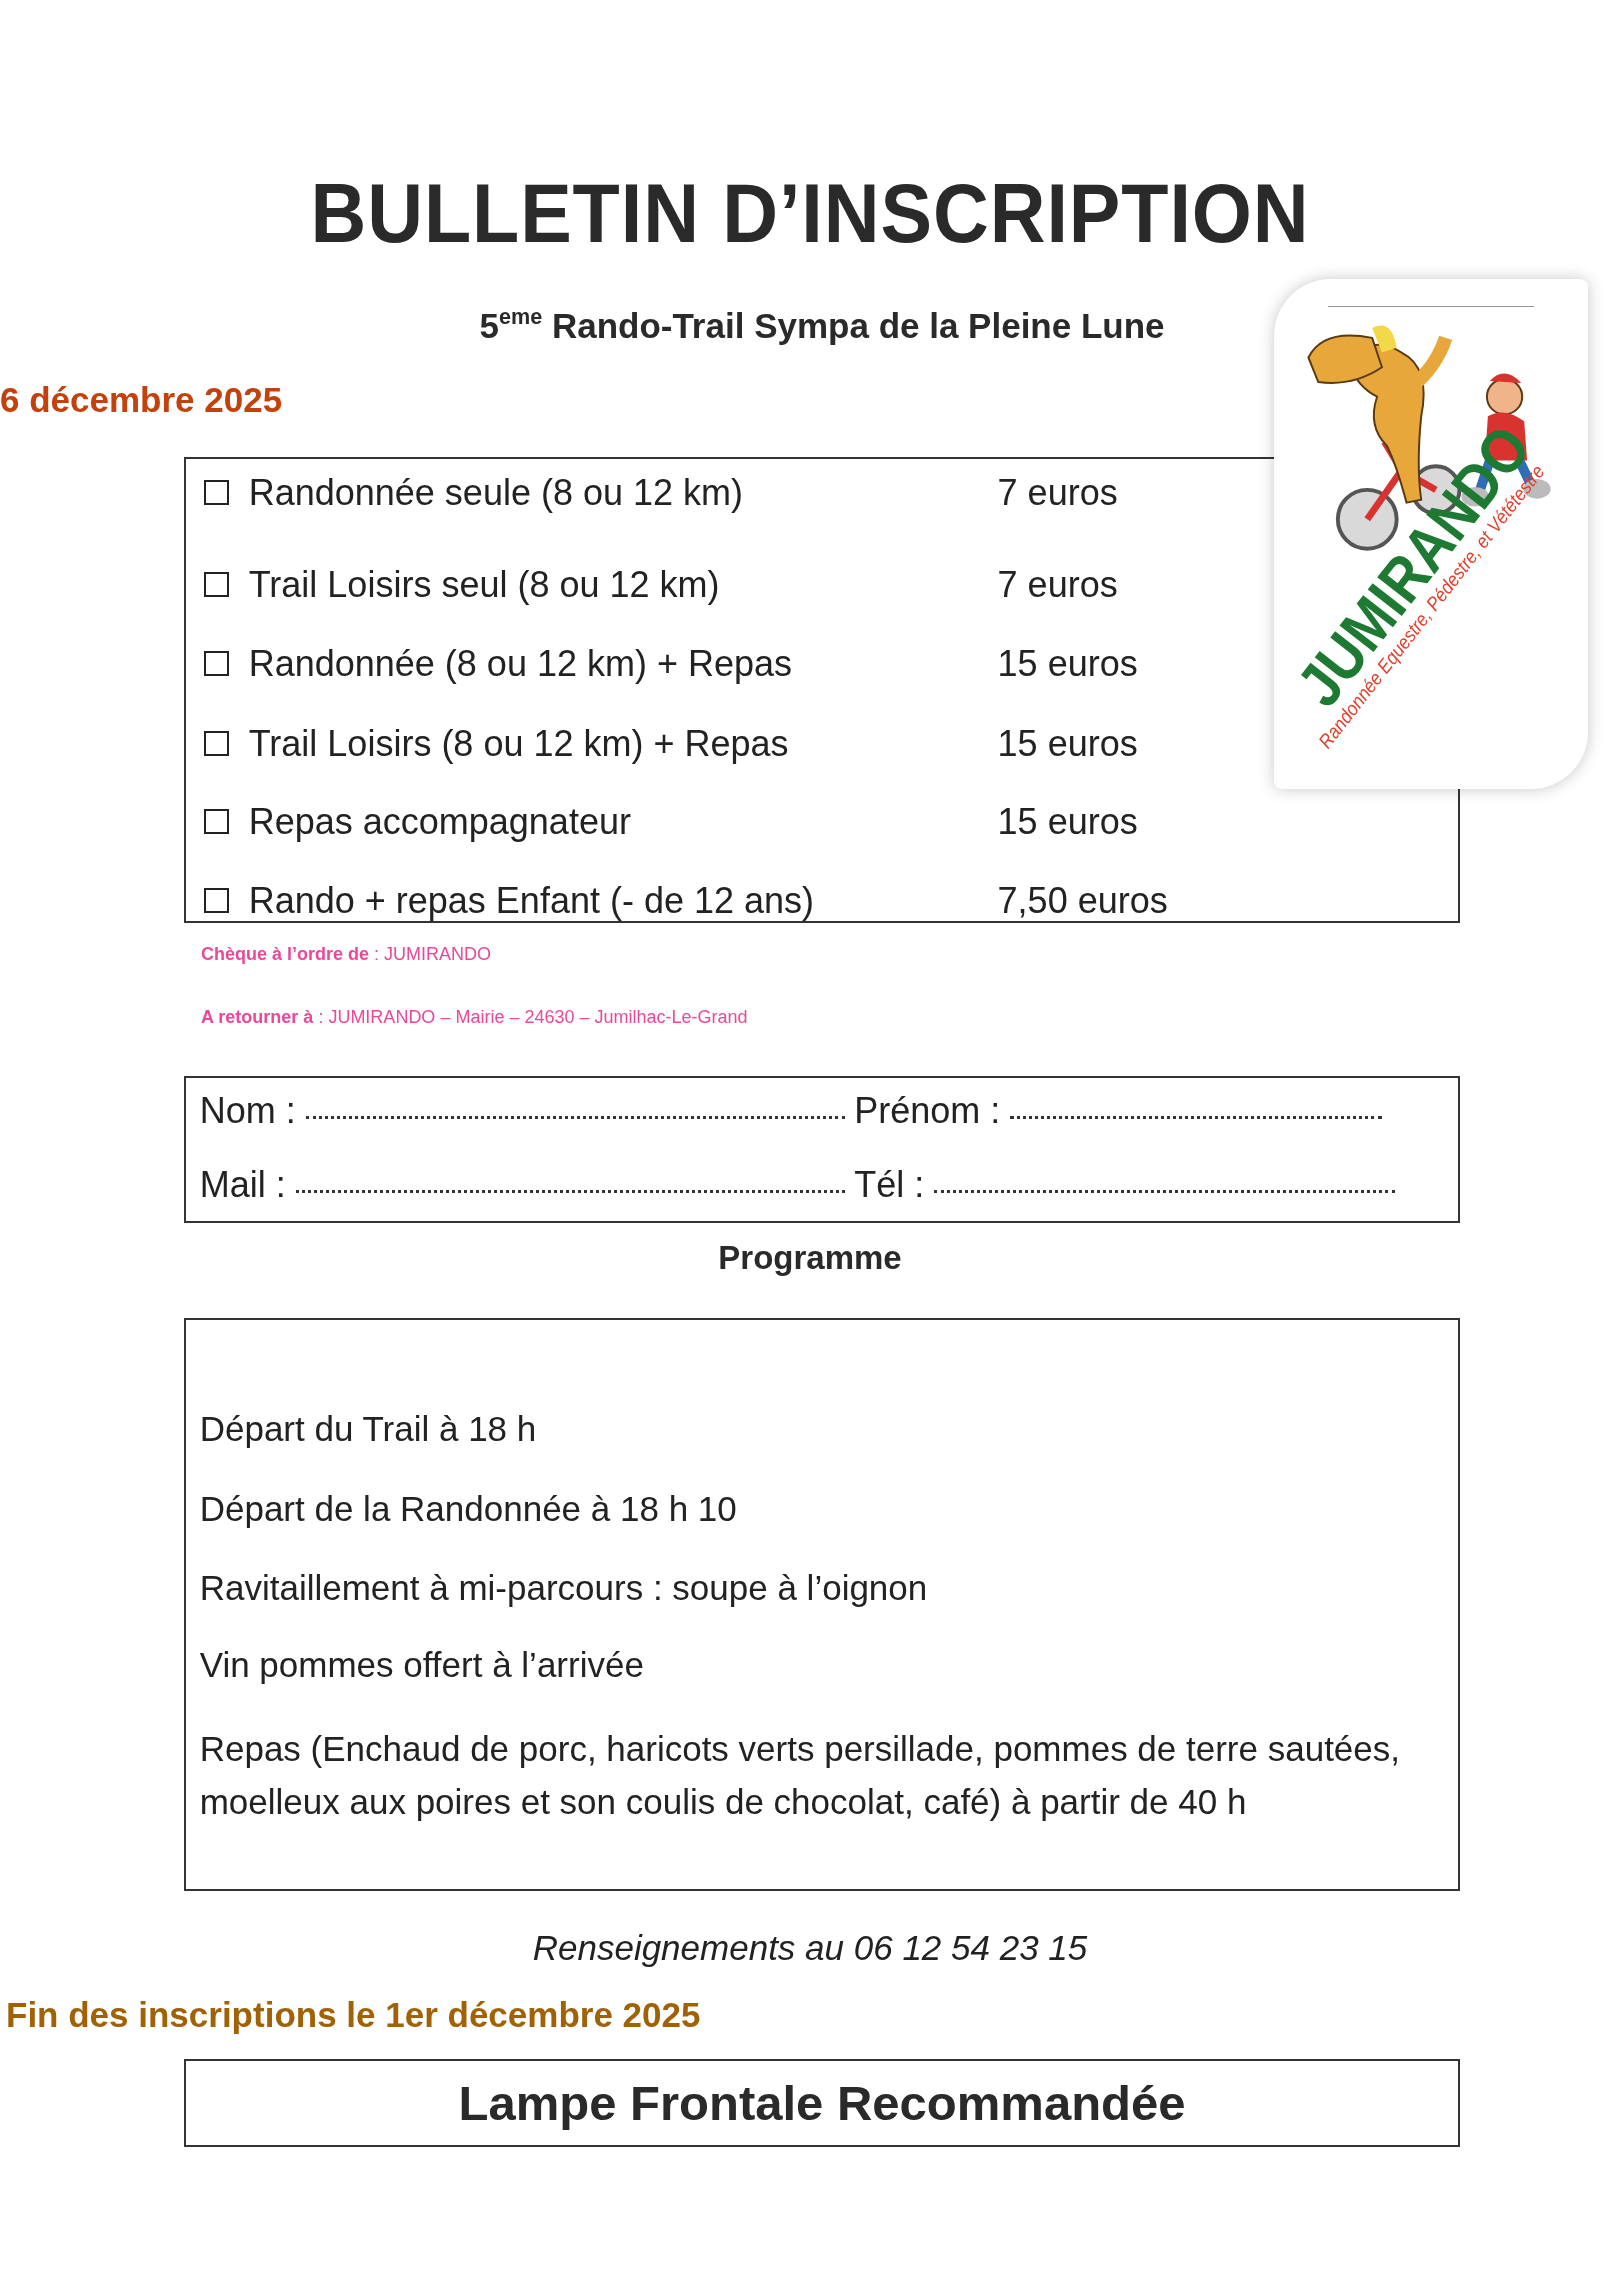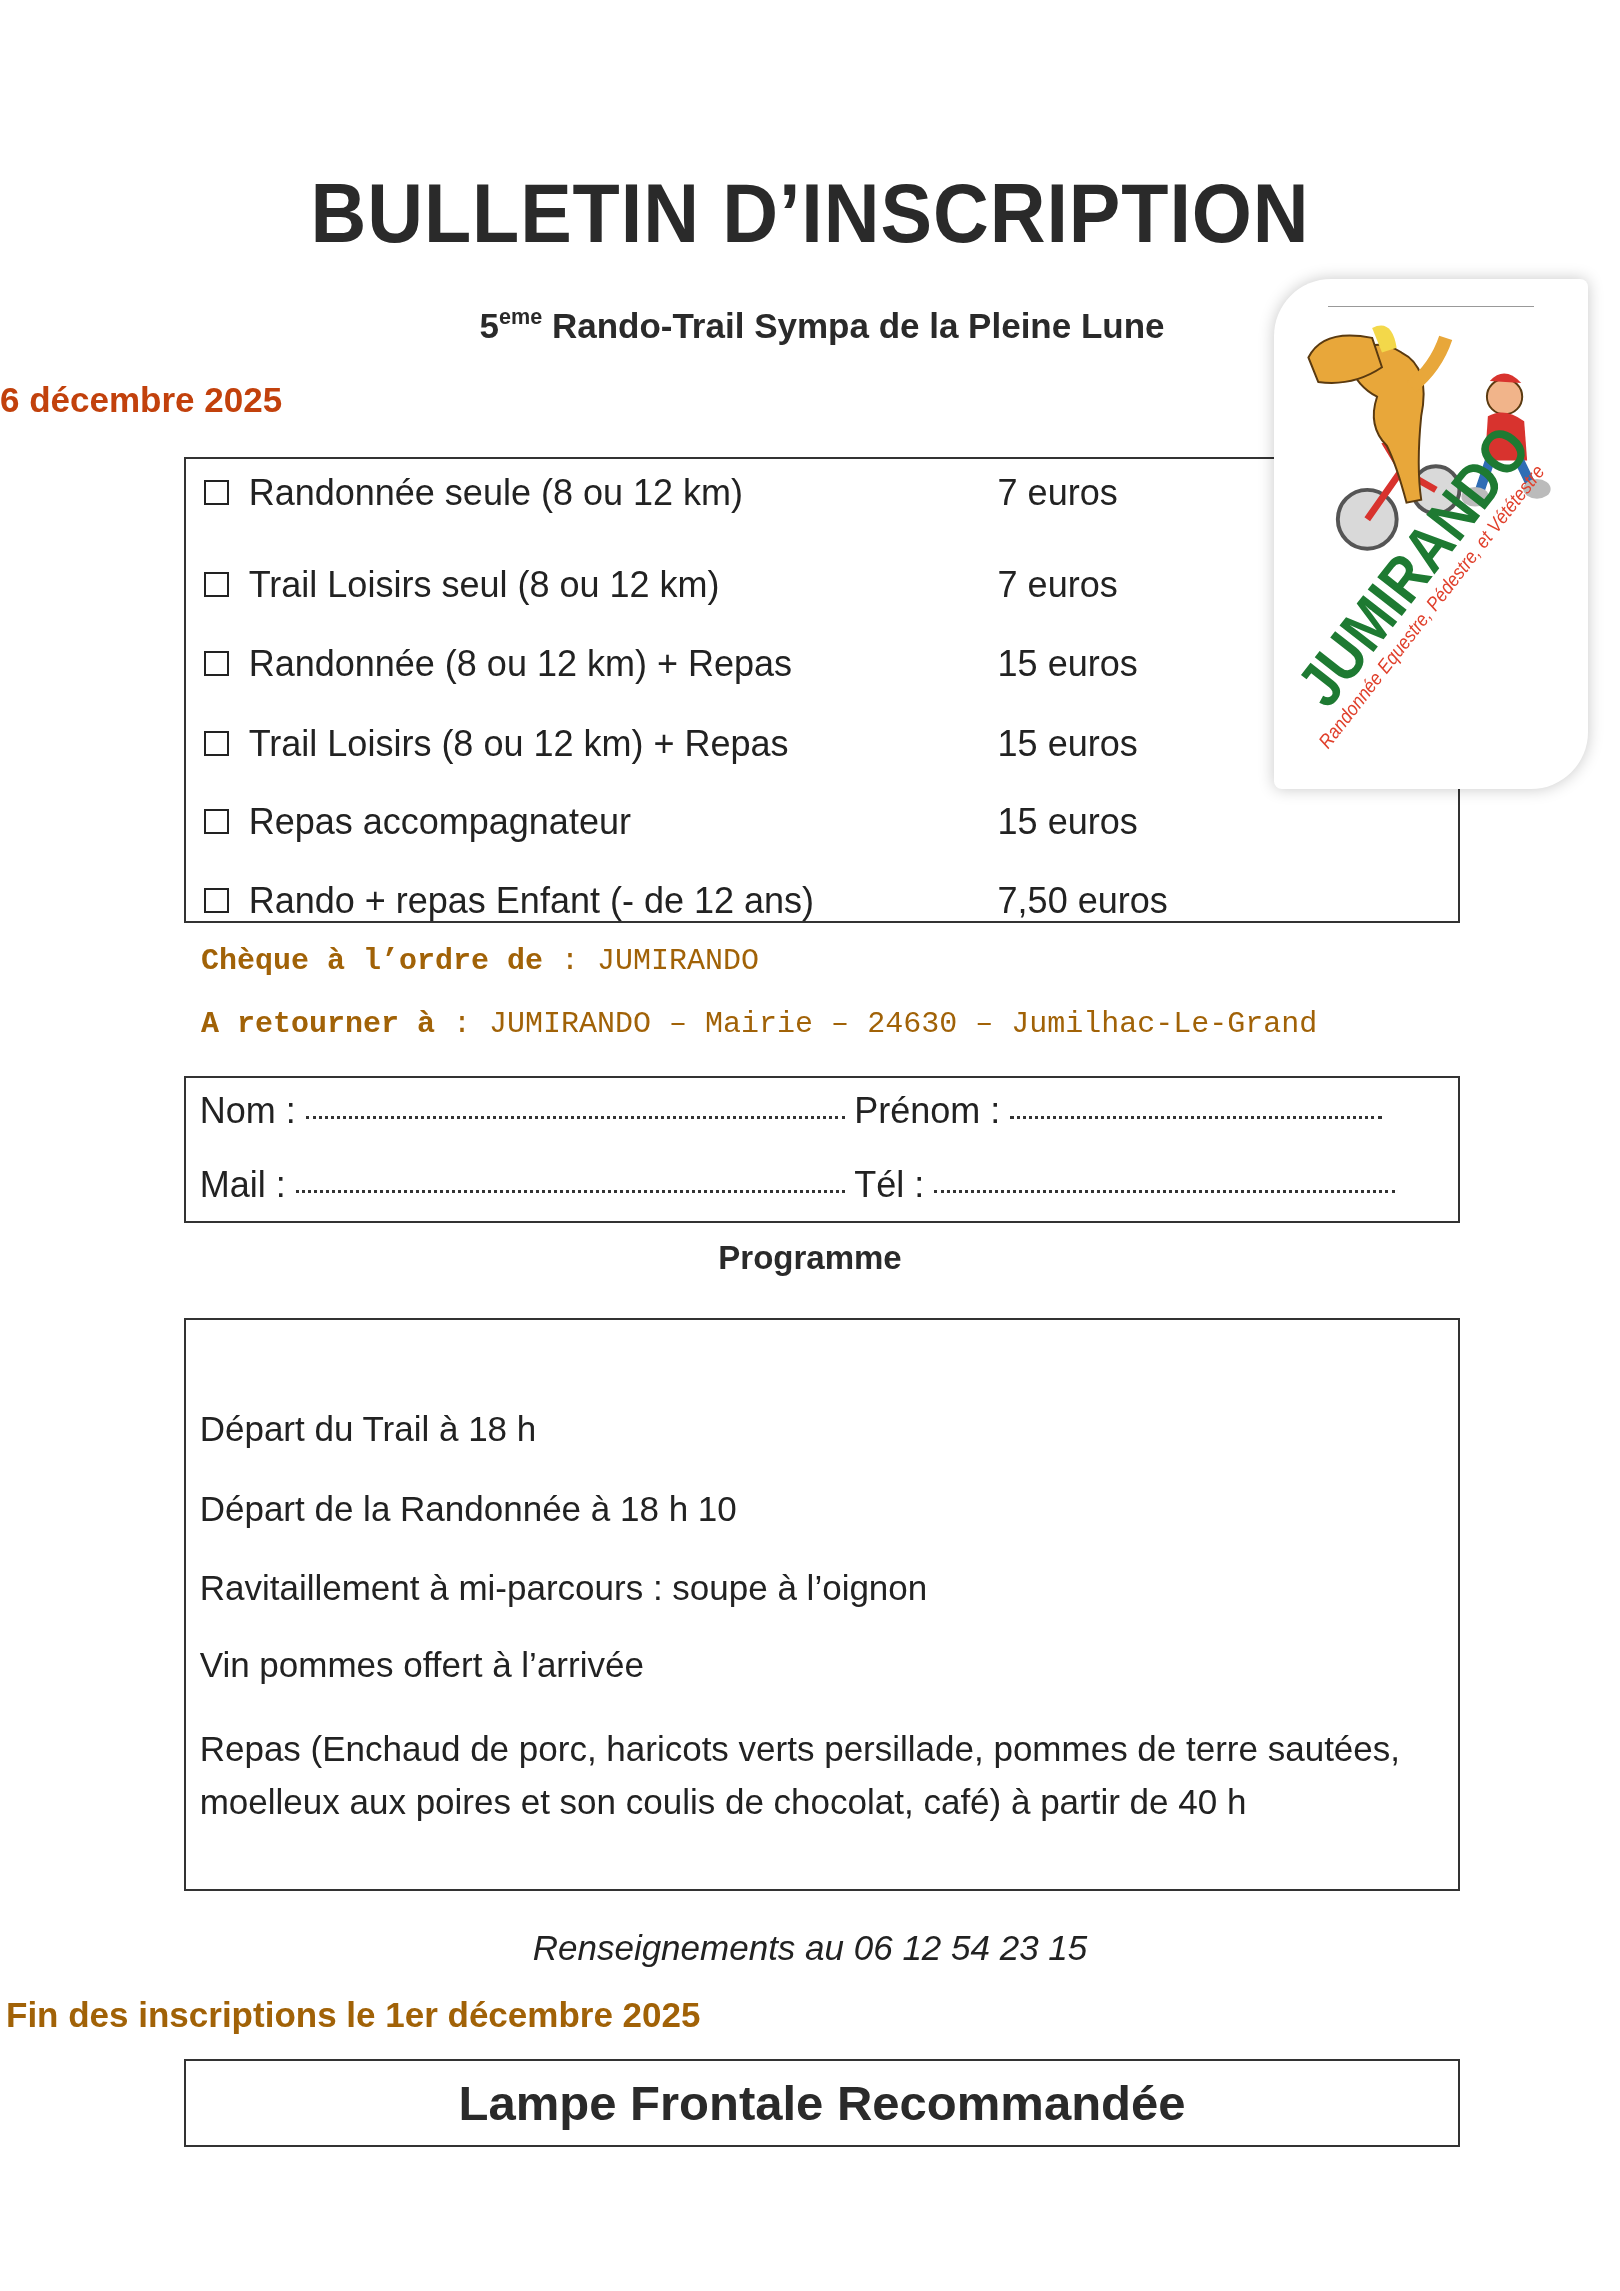--- a/index.html
+++ b/index.html
@@ -27,21 +27,21 @@
   .price-label { width: 706px; }
   .price-value { position: absolute; left: 794px; white-space: nowrap; }
 
   .logo {
     left: 1274px; top: 279px; width: 314px; height: 510px; background: #fff;
     border-radius: 57px 7.8px 57px 7.8px; box-shadow: 0 0 15.7px rgba(0,0,0,0.22);
     overflow: hidden;
   }
   .logo-topline { left: 54px; top: 27.4px; width: 206px; height: 1px; background: #999; position:absolute; }
 
-  .info-line { left: 201px; font-size: 30px; color: #a16207; font-family: Liberation Mono, monospace; }
+  .info-line { left: 201px; font-size: 18px; color: #ec4899; }
   .info-line b { font-weight: bold; }
 
   .identity-box { left: 184px; top: 1076px; width: 1276px; height: 147px; }
   .id-row { position: absolute; left: 13.7px; font-size: 36px; white-space: nowrap; display: flex; align-items: baseline; }
   .dots { display: inline-block; border-bottom: 3.9px dotted #333; height: 0; margin: 0 9.8px; transform: translateY(-3.9px); }
 
   .section-title { left: 0; width: 1620px; top: 1239px; text-align: center; font-size: 33px; font-weight: bold; color: #2a2a2a; }
   .programme-box { left: 184px; top: 1318px; width: 1276px; height: 573px; }
   .prog-item { position: absolute; left: 13.7px; font-size: 35px; color: #222; line-height: 53px; width: 1235px; }
 

